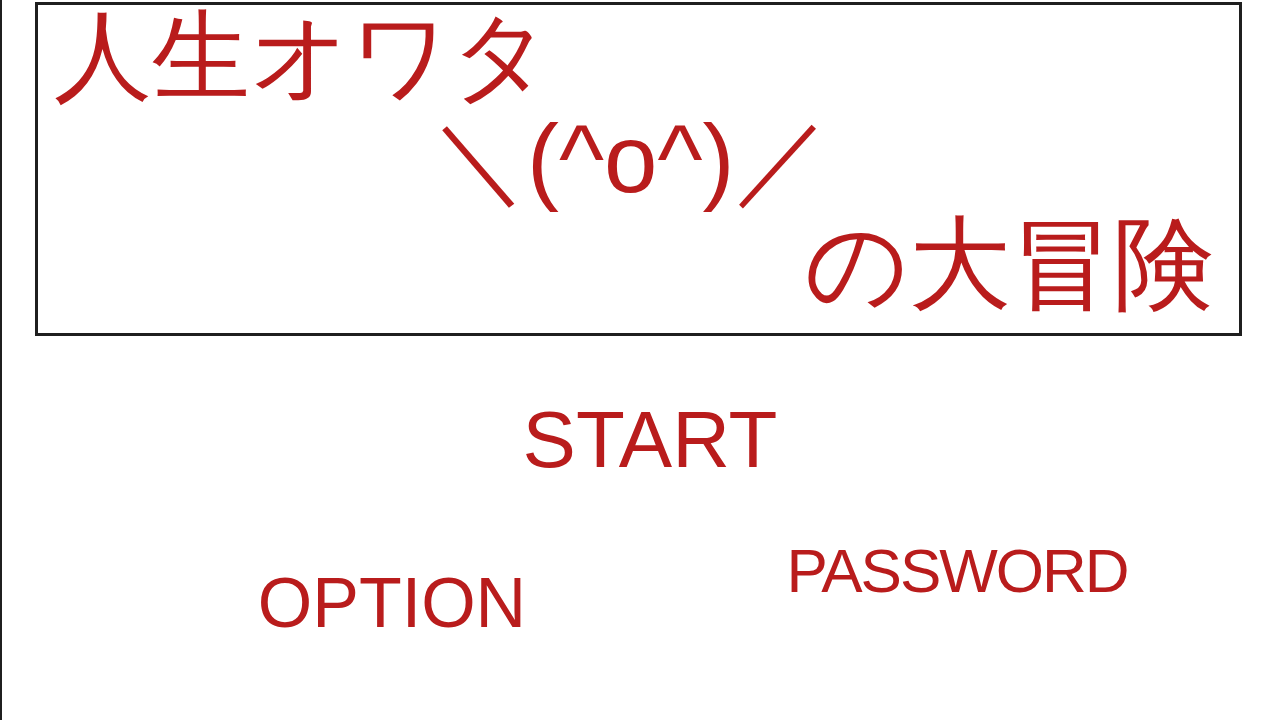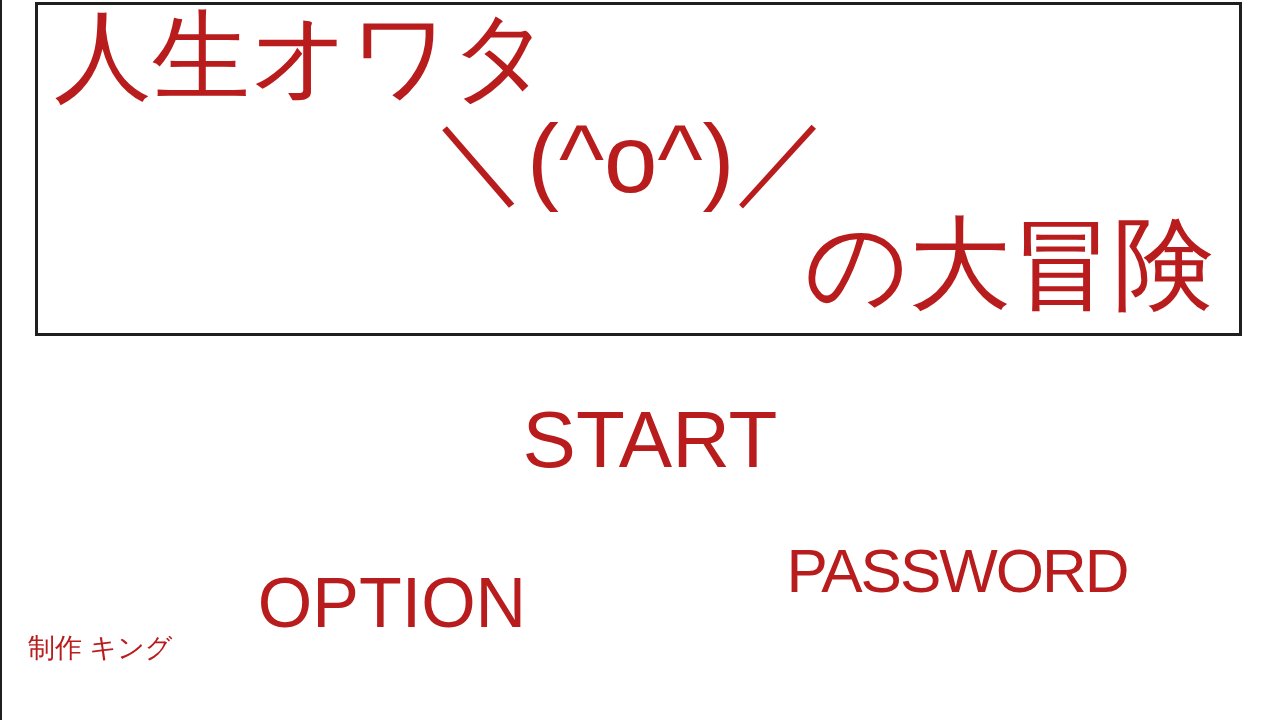--- a/index.html
+++ b/index.html
@@ -69,16 +69,15 @@
     <div class="title-line t2" lang="ja">＼(^o^)／</div>
     <div class="title-line t3" lang="ja">の大冒険</div>
   </div>
 
   <div class="menu-item menu-start">START</div>
 
   <div class="menu-item menu-option">OPTION</div>
 
   <div class="menu-item menu-password">PASSWORD</div>
 
-  <div class="credit credit-production" lang="ja">制作 キング</div>
 
 
 </div>
 
 </body></html>

